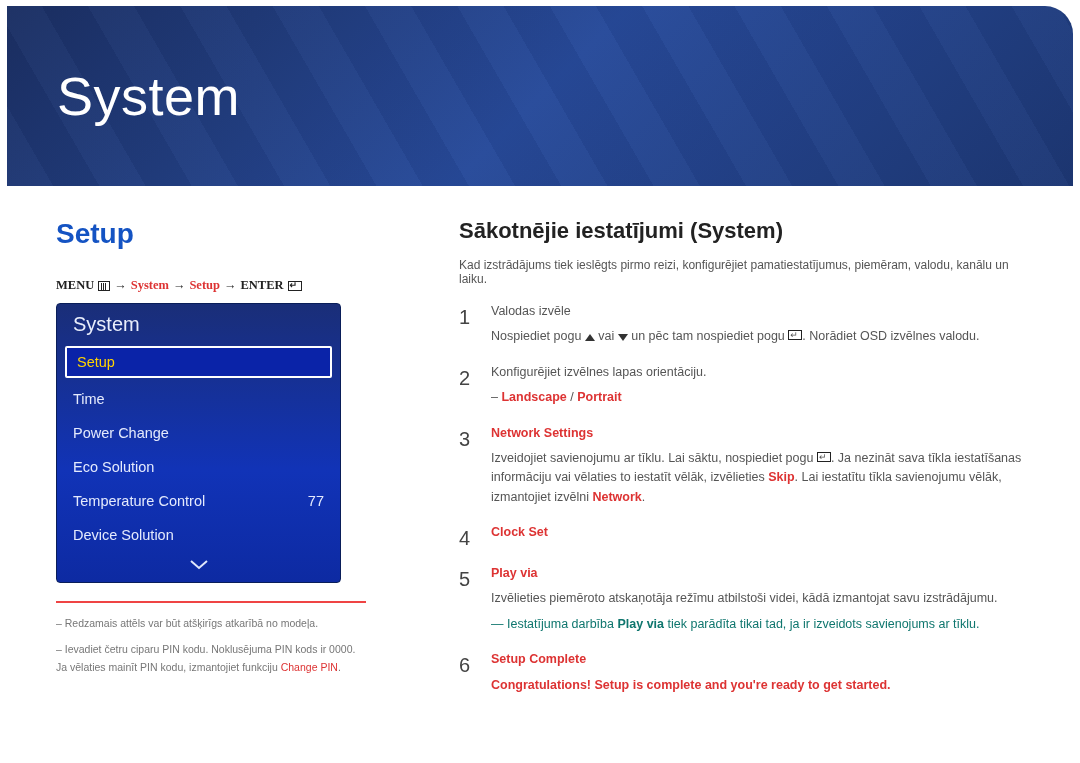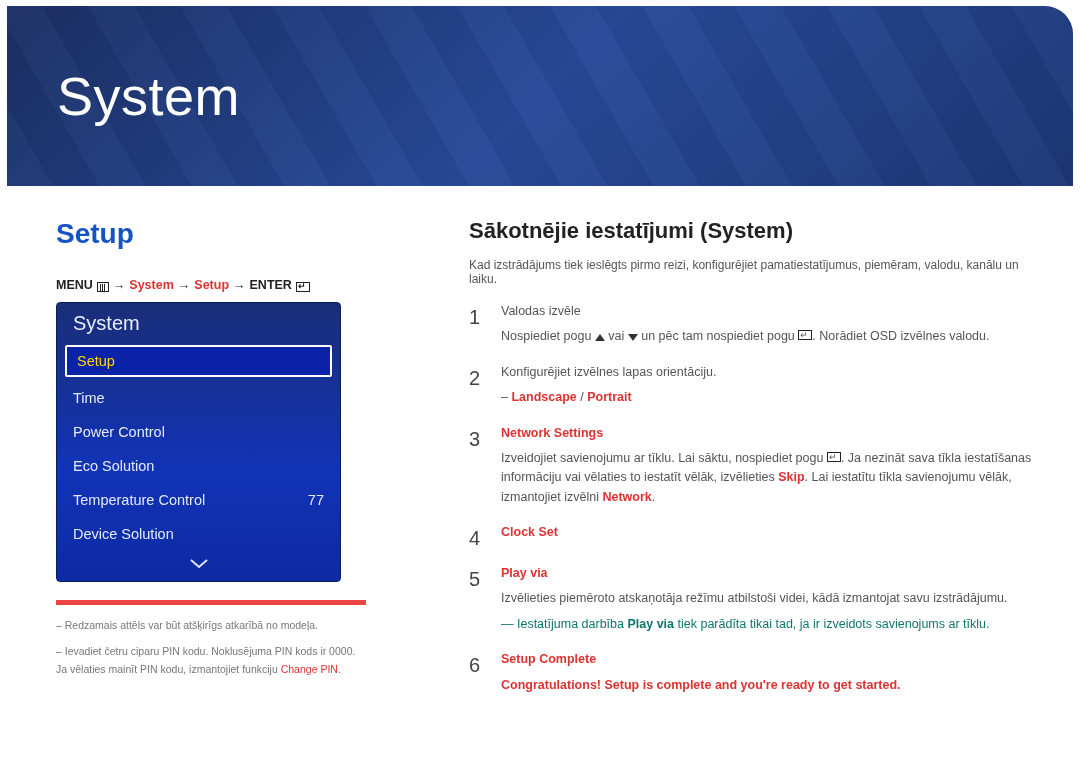--- a/index.html
+++ b/index.html
@@ -9,40 +9,40 @@
     width: 1066px; height: 180px; margin: 6px 7px 0 7px;
     background: linear-gradient(135deg, #1e3a7a 0%, #20418c 40%, #1e3a7a 70%);
     background-image:
       repeating-linear-gradient(60deg, rgba(255,255,255,0.02) 0 40px, rgba(0,0,0,0.04) 40px 80px),
       linear-gradient(135deg, #1b2f63 0%, #274a9a 50%, #1d3774 100%);
     border-radius: 0 28px 0 0;
     display: flex; align-items: center;
     padding-left: 50px;
   }
   .hero-title { color: #fff; font-size: 54px; font-weight: 400; letter-spacing: 0.5px; }
-  .content { display: flex; padding: 32px 42px 0 56px; gap: 88px; }
+  .content { display: flex; padding: 32px 42px 0 56px; gap: 70px; }
   .leftcol { width: 325px; }
   .section-title { color: #1453c3; font-size: 28px; font-weight: 600; margin-bottom: 28px; }
-  .menu-path { font-size: 12.5px; font-weight: bold; color: #222; margin-bottom: 10px; display: flex; align-items: flex-end; flex-wrap: wrap; gap: 4px; }
+  .menu-path { font-size: 12.5px; font-weight: bold; color: #222; margin-bottom: 10px; display: flex; align-items: center; flex-wrap: wrap; gap: 4px; font-family: Liberation Serif, serif; }
   .menu-path .highlight { color: #d33; }
   .menu-icon { display:inline-block; border:1px solid #222; width:12px; height:10px; position:relative; font-size:9px; }
   .menu-icon::before { content:""; position:absolute; left:2px; top:1px; width:1px; height:8px; background:#222; box-shadow:2px 0 0 #222, 4px 0 0 #222; }
   .enter-icon { display:inline-block; border:1px solid #222; width:14px; height:10px; position:relative; }
   .enter-icon::after { content:"↵"; position:absolute; font-size:9px; left:1px; top:-2px; }
   .onscreen { width: 285px; border-radius: 4px; overflow: hidden;
     background: linear-gradient(180deg, #1a2e78 0%, #1133b7 60%, #0d2aa2 100%);
     border: 1px solid #0a1e59; }
   .onscreen-header { color: #e9eefc; font-size: 20px; padding: 9px 16px 6px; font-weight: 400; }
   .onscreen-item { color: #e4eafd; font-size: 14.5px; padding: 9px 16px; display:flex; justify-content:space-between; font-weight: 400; }
   .onscreen-item.selected { background: #0a23a8; border: 2px solid #fff; margin: 4px 8px; border-radius: 2px; padding: 6px 10px; }
   .onscreen-item.selected span:first-child { color: #ffd400; font-weight: 500; }
   .onscreen-more { text-align:center; color:#dfe6fb; padding: 4px 0 8px; font-size: 16px; }
-  .footnotes { margin-top: 18px; border-top: 5px solid #ef4444; padding-top: 12px; font-size: 10.5px; color: #777; max-width: 310px; line-height: 1.7; }
+  .footnotes { margin-top: 18px; border-top: 2px solid #ef4444; padding-top: 12px; font-size: 10.5px; color: #777; max-width: 310px; line-height: 1.7; }
   .footnotes .hl { color: #d33; }
-  .rightcol { flex: 1; }
+  .rightcol { flex: 1; margin-left: 8px; }
   .subsection-title { color: #222; font-size: 22px; font-weight: 700; margin-bottom: 14px; }
   .intro { font-size: 12px; color: #555; margin-bottom: 16px; }
   .steps { }
   .step { display: flex; gap: 16px; margin-bottom: 10px; font-size: 12.5px; line-height: 1.55; }
   .step-num { font-size: 20px; color: #444; min-width: 16px; font-weight: 400; }
   .step-body { flex:1; color:#555; }
   .hl { color: #d33; }
   .step-body p { margin-bottom: 6px; }
   .triangle-up, .triangle-down { display:inline-block; width:0; height:0; border-left:5px solid transparent; border-right:5px solid transparent; vertical-align:middle; }
   .triangle-up { border-bottom:7px solid #333; }
@@ -75,21 +75,21 @@
       <div class="onscreen">
         <div class="onscreen-header">System</div>
         <div class="onscreen-item selected">
           <span>Setup</span>
           <span></span>
         </div>
         <div class="onscreen-item">
           <span>Time</span>
         </div>
         <div class="onscreen-item">
-          <span>Power Control</span>
+          <span>Power Change</span>
         </div>
         <div class="onscreen-item">
           <span>Eco Solution</span>
         </div>
         <div class="onscreen-item">
           <span>Temperature Control</span>
           <span>77</span>
         </div>
         <div class="onscreen-item">
           <span>Device Solution</span>

